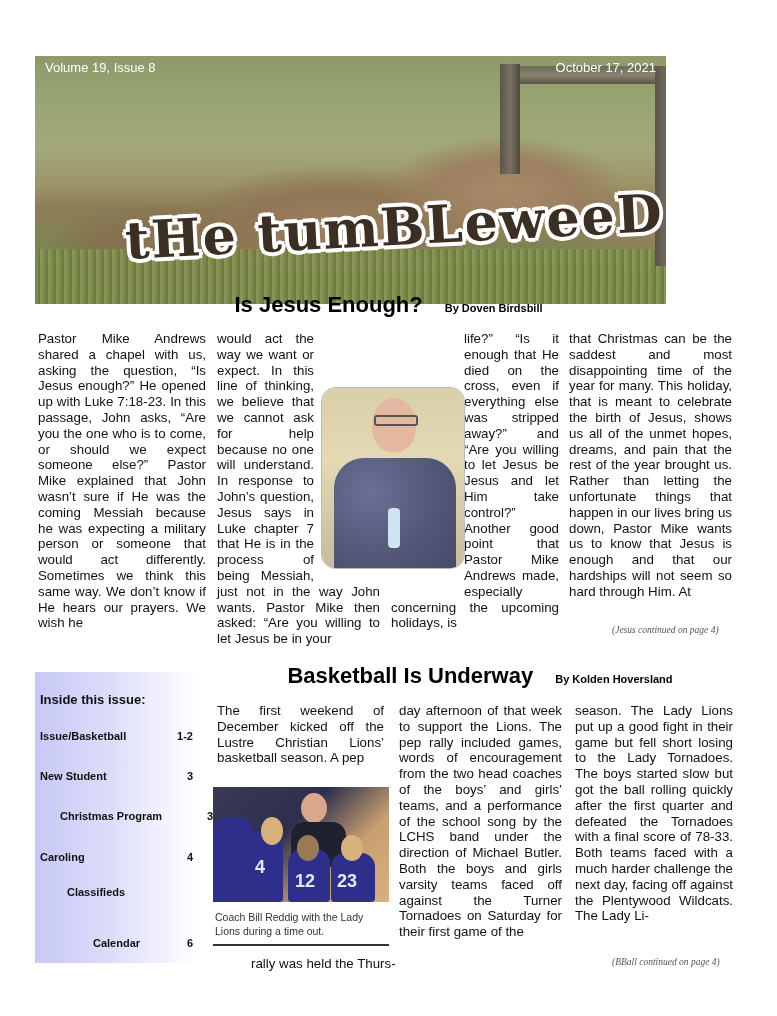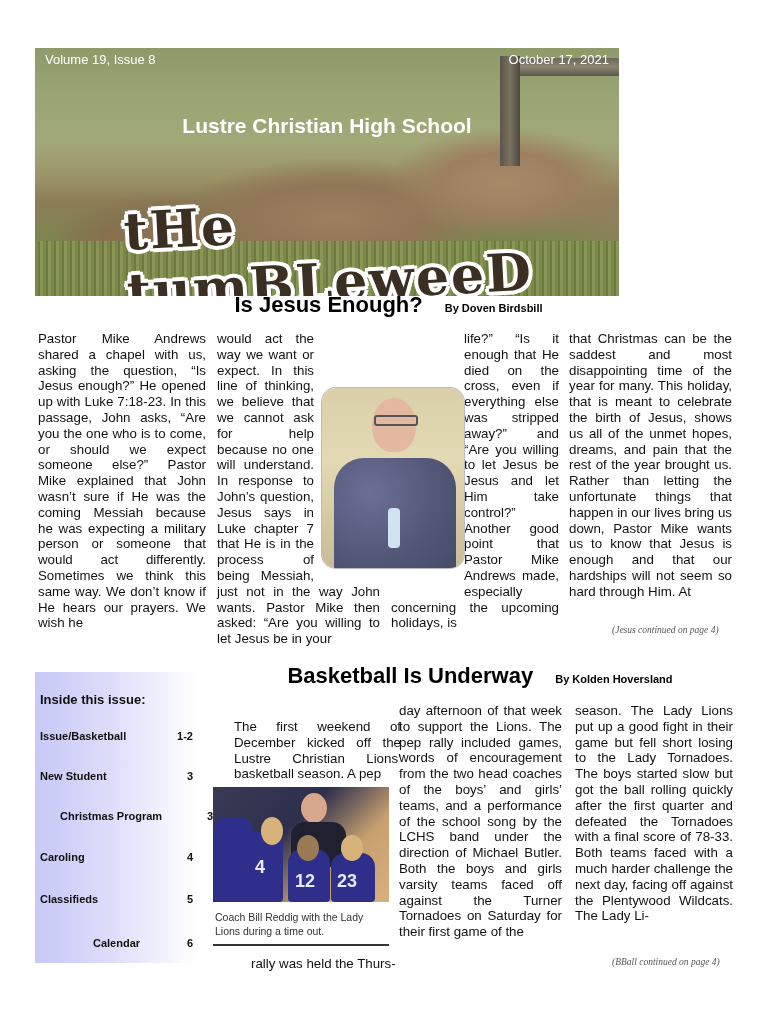--- a/index.html
+++ b/index.html
@@ -1,19 +1,19 @@
 <!DOCTYPE html>
 <html><head>
 <meta charset="utf-8">
 <style>
   html,body{margin:0;padding:0;background:#ffffff;}
   body{width:777px;height:1016px;position:relative;overflow:hidden;font-family:"Liberation Sans",sans-serif;color:#1a1a1a;}
   .abs{position:absolute;}
   
-  #masthead{left:35px;top:48px;width:584px;height:248px;overflow:hidden;
+  #masthead{left:35px;top:56px;width:631px;height:248px;overflow:hidden;
     background:
       linear-gradient(180deg,#8f9a6a 0%,#9aa574 20%,#a2a878 38%,#9b9467 52%,#8c7c57 62%,#7c8550 78%,#6c7a43 100%);}
   #masthead .field{position:absolute;left:0;top:0;width:100%;height:100%;
     background:
       radial-gradient(ellipse 120px 55px at 470px 135px,#a68a68 0%,#9c8060 55%,rgba(156,128,96,0) 100%),
       radial-gradient(ellipse 160px 60px at 300px 170px,#9b8160 0%,#907656 55%,rgba(144,118,86,0) 100%),
       radial-gradient(ellipse 120px 55px at 130px 200px,#8f7556 0%,#86704f 55%,rgba(134,112,79,0) 100%),
       radial-gradient(ellipse 110px 45px at 620px 170px,#978063 0%,rgba(151,128,99,0) 100%);}
   #masthead .grass{position:absolute;left:0;bottom:0;width:100%;height:55px;
     background:repeating-linear-gradient(90deg,#7a8a4a 0 3px,#6a7a3c 3px 5px,#8a9a58 5px 8px);opacity:.85;}
@@ -46,21 +46,21 @@
   #photo1 .shirt{position:absolute;left:12px;top:70px;width:122px;height:115px;border-radius:30px 30px 0 0;
     background:radial-gradient(circle at 30% 30%,#6b6f95 0%,#515677 60%,#454a68 100%);}
   #photo1 .bottle{position:absolute;left:66px;top:120px;width:12px;height:40px;background:#cfe3f0;border-radius:4px;}
   #cont1{left:612px;top:625px;font-family:"Liberation Serif",serif;font-style:italic;font-size:9.5px;color:#555;}
   
   #sidebar{left:35px;top:672px;width:163px;height:291px;background:linear-gradient(90deg,#c7c8f7 0%,#dcdcfa 45%,#ffffff 100%);}
   #sidebar .title{position:absolute;left:5px;top:20px;font-size:13px;font-weight:bold;color:#111;}
   .toc-row{position:absolute;left:5px;width:153px;font-size:11px;font-weight:bold;color:#111;}
   .toc-row .pg{position:absolute;right:0;top:0;}
   
-  #bcol1{left:234px;top:703px;width:167px;margin-top:16px;}
+  #bcol1{left:217px;top:703px;width:167px;}
   #bcol2{left:399px;top:703px;width:163px;}
   #bcol3{left:575px;top:703px;width:158px;}
   #photo2{left:213px;top:787px;width:176px;height:115px;overflow:hidden;
     background:linear-gradient(135deg,#3a3a55 0%,#2d2f4d 40%,#c8a070 70%,#d8b07c 100%);}
   .player{position:absolute;background:#2e2f8a;border-radius:14px 14px 4px 4px;}
   .phead{position:absolute;border-radius:50%;background:#d7b27a;}
   .jersey{position:absolute;color:#e8e8ff;font-weight:bold;font-size:18px;}
   #caption{left:215px;top:910px;width:172px;font-size:10.5px;line-height:14px;color:#333;}
   #caprule{left:213px;top:944px;width:176px;height:2px;background:#333;}
   #bcol1b{left:217px;top:956px;width:167px;padding-left:34px;}
@@ -70,21 +70,20 @@
 <body>
 
 <div id="masthead" class="abs">
   <div class="field"></div>
   <div class="grass"></div>
   <div id="rail"></div>
   <div id="post1" class="post"></div>
   <div id="post2" class="post"></div>
   <div id="vol" class="abs">Volume 19, Issue 8</div>
   <div id="date" class="abs">October 17, 2021</div>
-  <div id="school" class="abs">Lustre Christian High School</div>
   <div id="paper-title" class="abs">tHe tumBLeweeD</div>
 </div>
 
 <div id="h1" class="abs headline">
   <span>Is Jesus Enough?</span><span class="byline">By Doven Birdsbill</span>
 </div>
 
 <div id="c1" class="abs col">
     <p>Pastor Mike Andrews shared a chapel with us, asking the question, “Is Jesus enough?” He opened up with Luke 7:18-23. In this passage, John asks, “Are you the one who is to come, or should we expect someone else?” Pastor Mike explained that John wasn’t sure if He was the coming Messiah because he was expecting a military person or someone that would act differently. Sometimes we think this same way. We don’t know if He hears our prayers. We wish he</p>
   </div>
@@ -108,21 +107,21 @@
 </div>
 
 <div id="cont1" class="abs">(Jesus continued on page 4)</div>
 
 <div id="sidebar" class="abs">
   <div class="title">Inside this issue:</div>
   <div class="toc-row" style="top:58px;"><span>Issue/Basketball</span><span class="pg">1-2</span></div>
   <div class="toc-row" style="top:98px;"><span>New Student</span><span class="pg">3</span></div>
   <div class="toc-row" style="top:138px;margin-left:20px;"><span>Christmas Program</span><span class="pg">3</span></div>
   <div class="toc-row" style="top:179px;"><span>Caroling</span><span class="pg">4</span></div>
-  <div class="toc-row" style="top:221px;"><span>Classifieds</span><span class="pg">5</span></div>
+  <div class="toc-row" style="top:214px;margin-left:27px;"><span>Classifieds</span><span class="pg">5</span></div>
   <div class="toc-row" style="top:265px;text-align:center;"><span>Calendar</span><span class="pg">6</span></div>
 </div>
 
 <div id="h2" class="abs headline">
   <span>Basketball Is Underway</span><span class="byline">By Kolden Hoversland</span>
 </div>
 
 <div id="bcol1" class="abs col">
     <p>The first weekend of December kicked off the Lustre Christian Lions’ basketball season. A pep</p>
   </div>

